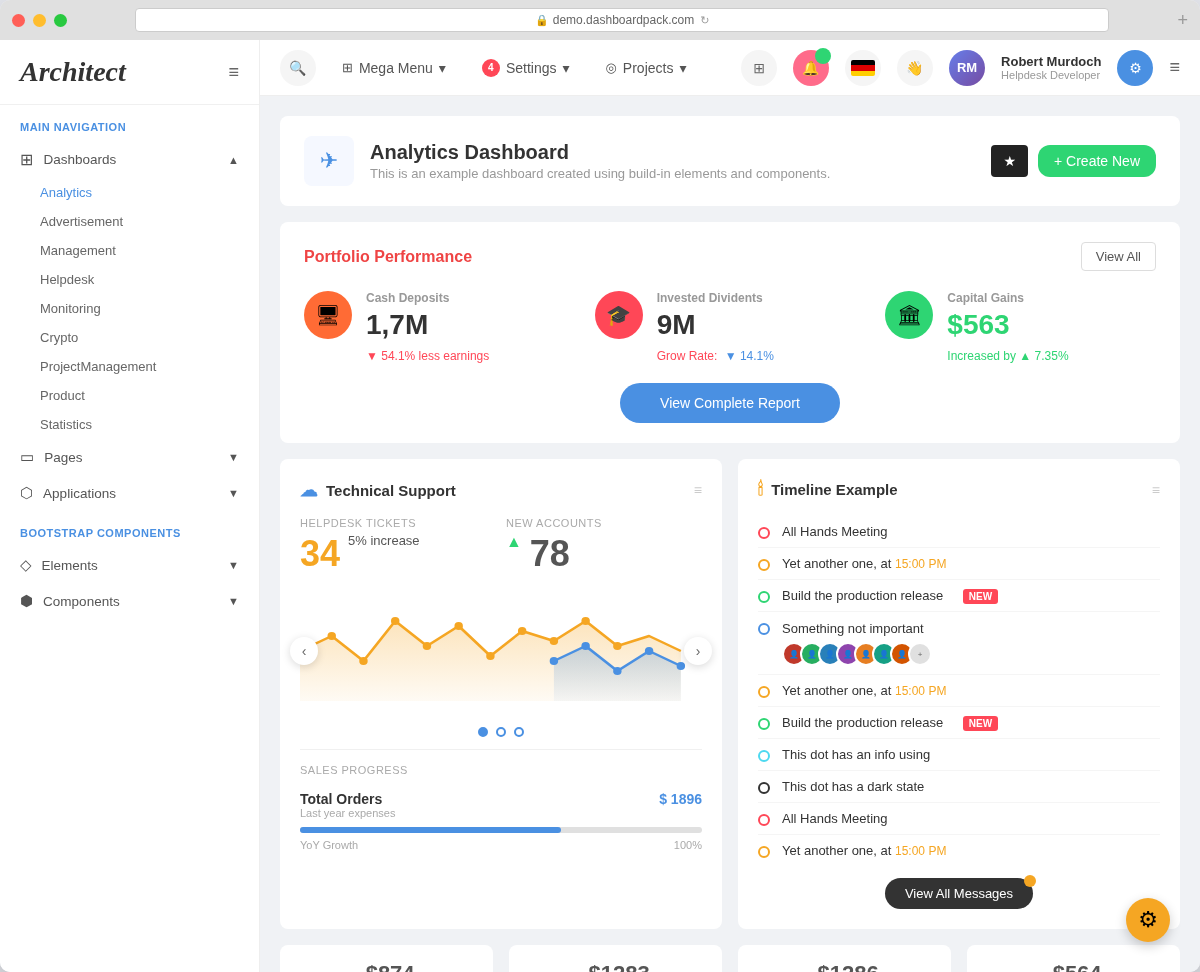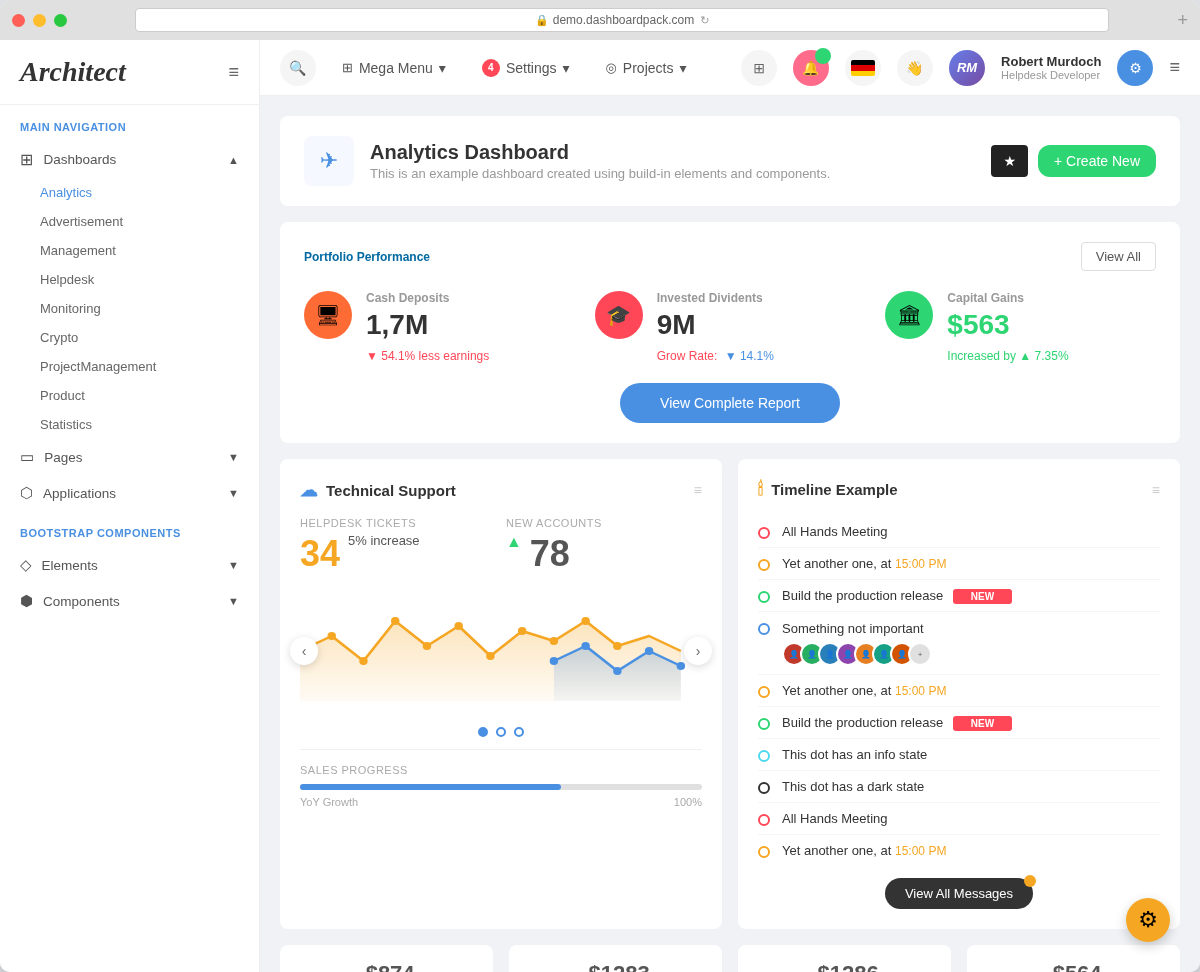--- a/index.html
+++ b/index.html
@@ -52,21 +52,21 @@
     .page-header-icon { width: 50px; height: 50px; background: #f5f8ff; border-radius: 8px; display: flex; align-items: center; justify-content: center; margin-right: 16px; color: #4a90e2; font-size: 24px; }
     .page-header-text h1 { font-size: 20px; font-weight: 600; color: #333; }
     .page-header-text p { font-size: 13px; color: #999; margin-top: 2px; }
     .page-header-actions { margin-left: auto; display: flex; gap: 10px; }
     .btn-star { background: #222; color: white; border: none; border-radius: 4px; padding: 8px 12px; cursor: pointer; font-size: 14px; }
     .btn-create { background: #2ed573; color: white; border: none; border-radius: 12px; padding: 8px 16px; cursor: pointer; font-size: 14px; display: flex; align-items: center; gap: 6px; }
 
     
     .portfolio-card { background: white; border-radius: 8px; padding: 20px 24px; margin-bottom: 16px; }
     .portfolio-header { display: flex; justify-content: space-between; align-items: center; margin-bottom: 20px; }
-    .portfolio-header h2 { font-size: 12px; font-weight: 600; color: #0369a1; }
+    .portfolio-header h2 { font-size: 16px; font-weight: 600; color: #ef4444; }
     .btn-view-all { border: 1px solid #ddd; background: white; border-radius: 4px; padding: 6px 14px; font-size: 13px; cursor: pointer; color: #555; }
     .portfolio-stats { display: grid; grid-template-columns: 1fr 1fr 1fr; gap: 20px; }
     .stat-item { display: flex; align-items: flex-start; gap: 14px; }
     .stat-icon { width: 48px; height: 48px; border-radius: 50%; display: flex; align-items: center; justify-content: center; font-size: 20px; flex-shrink: 0; }
     .stat-icon.orange { background: #ff6b35; }
     .stat-icon.red { background: #ff4757; }
     .stat-icon.green { background: #2ed573; }
     .stat-label { font-size: 12px; color: #999; margin-bottom: 4px; font-weight: bold; }
     .stat-value { font-size: 28px; font-weight: 700; color: #333; }
     .stat-value.green { color: #2ed573; }
@@ -120,21 +120,21 @@
     .timeline-item:last-child { border-bottom: none; }
     .timeline-dot { width: 12px; height: 12px; border-radius: 50%; flex-shrink: 0; margin-top: 3px; border: 2px solid; }
     .timeline-dot.red { border-color: #ff4757; background: transparent; }
     .timeline-dot.yellow { border-color: #f5a623; background: transparent; }
     .timeline-dot.green { border-color: #2ed573; background: transparent; }
     .timeline-dot.blue { border-color: #4a90e2; background: transparent; }
     .timeline-dot.dark { border-color: #333; background: transparent; }
     .timeline-dot.info { border-color: #4dd9f0; background: transparent; }
     .timeline-text { font-size: 13px; color: #333; flex: 1; }
     .timeline-time { color: #f5a623; font-size: 12px; }
-    .timeline-badge { background: #ff4757; color: white; font-size: 10px; font-weight: 700; padding: 2px 18px; border-radius: 3px; margin-left: 6px; }
+    .timeline-badge { background: #ff4757; color: white; font-size: 10px; font-weight: 700; padding: 2px 6px; border-radius: 3px; margin-left: 16px; }
     .avatar-group { display: flex; margin-top: 6px; }
     .mini-avatar { width: 24px; height: 24px; border-radius: 50%; background: #ddd; border: 2px solid white; margin-left: -6px; overflow: hidden; display: flex; align-items: center; justify-content: center; font-size: 8px; color: #666; }
     .mini-avatar:first-child { margin-left: 0; }
     .mini-avatar-more { background: #e0e0e0; }
     .view-all-btn { background: #333; color: white; border: none; border-radius: 20px; padding: 8px 20px; cursor: pointer; font-size: 13px; margin-top: 12px; position: relative; }
     .timeline-footer { display: flex; justify-content: center; }
 
     
     .stats-bottom { display: grid; grid-template-columns: repeat(4, 1fr); gap: 16px; }
     .stat-bottom-card { background: white; border-radius: 8px; padding: 16px 20px; text-align: center; }
@@ -144,21 +144,21 @@
     
     .chart-svg { width: 100%; height: 120px; }
 
     
     .sidebar::-webkit-scrollbar { display: none; }
     .main-content::-webkit-scrollbar { width: 6px; }
     .main-content::-webkit-scrollbar-track { background: #f0f0f0; }
     .main-content::-webkit-scrollbar-thumb { background: #ccc; border-radius: 3px; }
 
     
-    .avatar-circle { width: 36px; height: 36px; border-radius: 50%; background: linear-gradient(135deg, #667eea 0%, #764ba2 100%); display: flex; align-items: center; justify-content: center; color: white; font-size: 13px; font-weight: 600; font-style: italic; }
+    .avatar-circle { width: 36px; height: 36px; border-radius: 50%; background: linear-gradient(135deg, #667eea 0%, #764ba2 100%); display: flex; align-items: center; justify-content: center; color: white; font-size: 13px; font-weight: 600; }
   </style>
 </head>
 <body>
 
 <div class="mac-window">
 
   <div class="mac-titlebar">
     <div class="mac-btn close"></div>
     <div class="mac-btn minimize"></div>
     <div class="mac-btn maximize"></div>
@@ -392,20 +392,29 @@
               </div>
 
               <div class="carousel-dots">
                 <div class="carousel-dot active"></div>
                 <div class="carousel-dot"></div>
                 <div class="carousel-dot"></div>
               </div>
 
               <div class="sales-progress">
                 <div class="sales-label">SALES PROGRESS</div>
+                <div class="sales-row">
+                  <div>
+                    <div class="sales-title">Total Orders</div>
+                    <div class="sales-subtitle">Last year expenses</div>
+                  </div>
+                  <div class="sales-amount">
+                    <span>$ 1896</span>
+                  </div>
+                </div>
                 <div class="progress-bar">
                   <div class="progress-fill" style="width:65%;"></div>
                 </div>
                 <div class="progress-row">
                   <span>YoY Growth</span>
                   <span>100%</span>
                 </div>
               </div>
             </div>
 
@@ -450,21 +459,21 @@
                 <li class="timeline-item">
                   <div class="timeline-dot yellow"></div>
                   <span class="timeline-text">Yet another one, at <span class="timeline-time">15:00 PM</span></span>
                 </li>
                 <li class="timeline-item">
                   <div class="timeline-dot green"></div>
                   <span class="timeline-text">Build the production release <span class="timeline-badge">NEW</span></span>
                 </li>
                 <li class="timeline-item">
                   <div class="timeline-dot info"></div>
-                  <span class="timeline-text">This dot has an info state</span>
+                  <span class="timeline-text">This dot has an info using</span>
                 </li>
                 <li class="timeline-item">
                   <div class="timeline-dot dark"></div>
                   <span class="timeline-text">This dot has a dark state</span>
                 </li>
                 <li class="timeline-item">
                   <div class="timeline-dot red"></div>
                   <span class="timeline-text">All Hands Meeting</span>
                 </li>
                 <li class="timeline-item">

